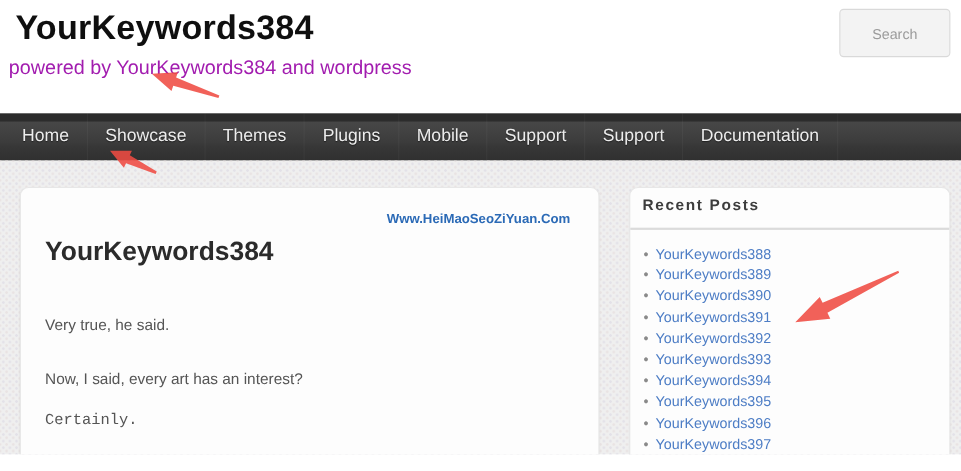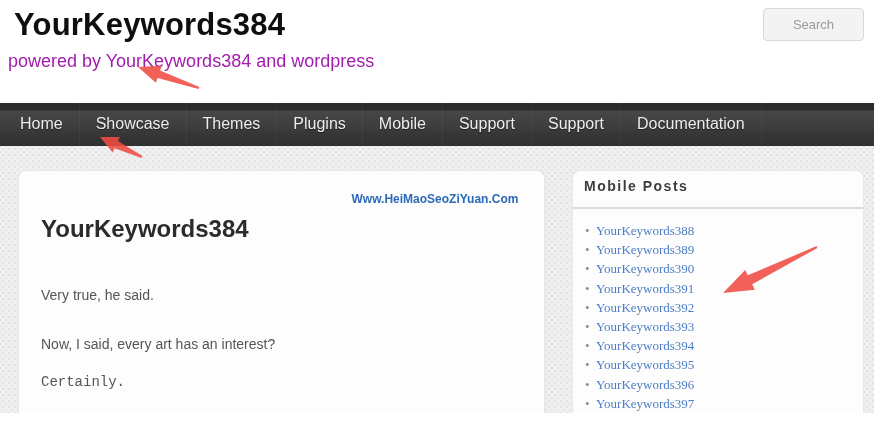--- a/index.html
+++ b/index.html
@@ -31,21 +31,21 @@
   }
   .site-tagline {
     position: absolute;
     left: 8px; top: 51px;
     font-size: 18px;
     color: #a21caf;
   }
   .search-input {
     position: absolute;
     left: 763px; top: 8px;
-    width: 101px; height: 33px;
+    width: 101px; height: 44px;
     background: #f3f3f3;
     border: 1px solid #d9d9d9;
     border-radius: 4px;
     color: #9b9b9b;
     font-size: 13px;
     font-family: "Liberation Sans", sans-serif;
     text-align: center;
     outline: none;
   }
 
@@ -152,21 +152,20 @@
   }
   .sidebar-divider {
     position: absolute;
     left: 0; right: 0; top: 36px;
     border-top: 2px solid #dbdbdb;
   }
   .recent-posts-list {
     position: absolute;
     left: 0; right: 12px; top: 50px;
     list-style: none;
-    font-family: Liberation Serif, serif;
   }
   .recent-posts-list li {
     position: relative;
     line-height: 19.2px;
     font-size: 13px;
     padding-left: 23px;
   }
   .recent-posts-list li::before {
     content: "\2022";
     position: absolute;
@@ -220,21 +219,21 @@
       <p class="post-paragraph p0">Very true, he said.</p>
       <p class="post-paragraph p1">Now, I said, every art has an interest?</p>
       <p class="post-paragraph p2">Certainly.</p>
     </main>
 
     <div class="watermark">
       <div class="watermark-url">Www.HeiMaoSeoZiYuan.Com</div>
     </div>
 
     <aside class="card sidebar-card">
-      <h3 class="recent-posts-heading">Mobile Posts</h3>
+      <h3 class="recent-posts-heading">Recent Posts</h3>
       <div class="sidebar-divider"></div>
       <ul class="recent-posts-list">
         <li><a>YourKeywords388</a></li>
         <li><a>YourKeywords389</a></li>
         <li><a>YourKeywords390</a></li>
         <li><a>YourKeywords391</a></li>
         <li><a>YourKeywords392</a></li>
         <li><a>YourKeywords393</a></li>
         <li><a>YourKeywords394</a></li>
         <li><a>YourKeywords395</a></li>

